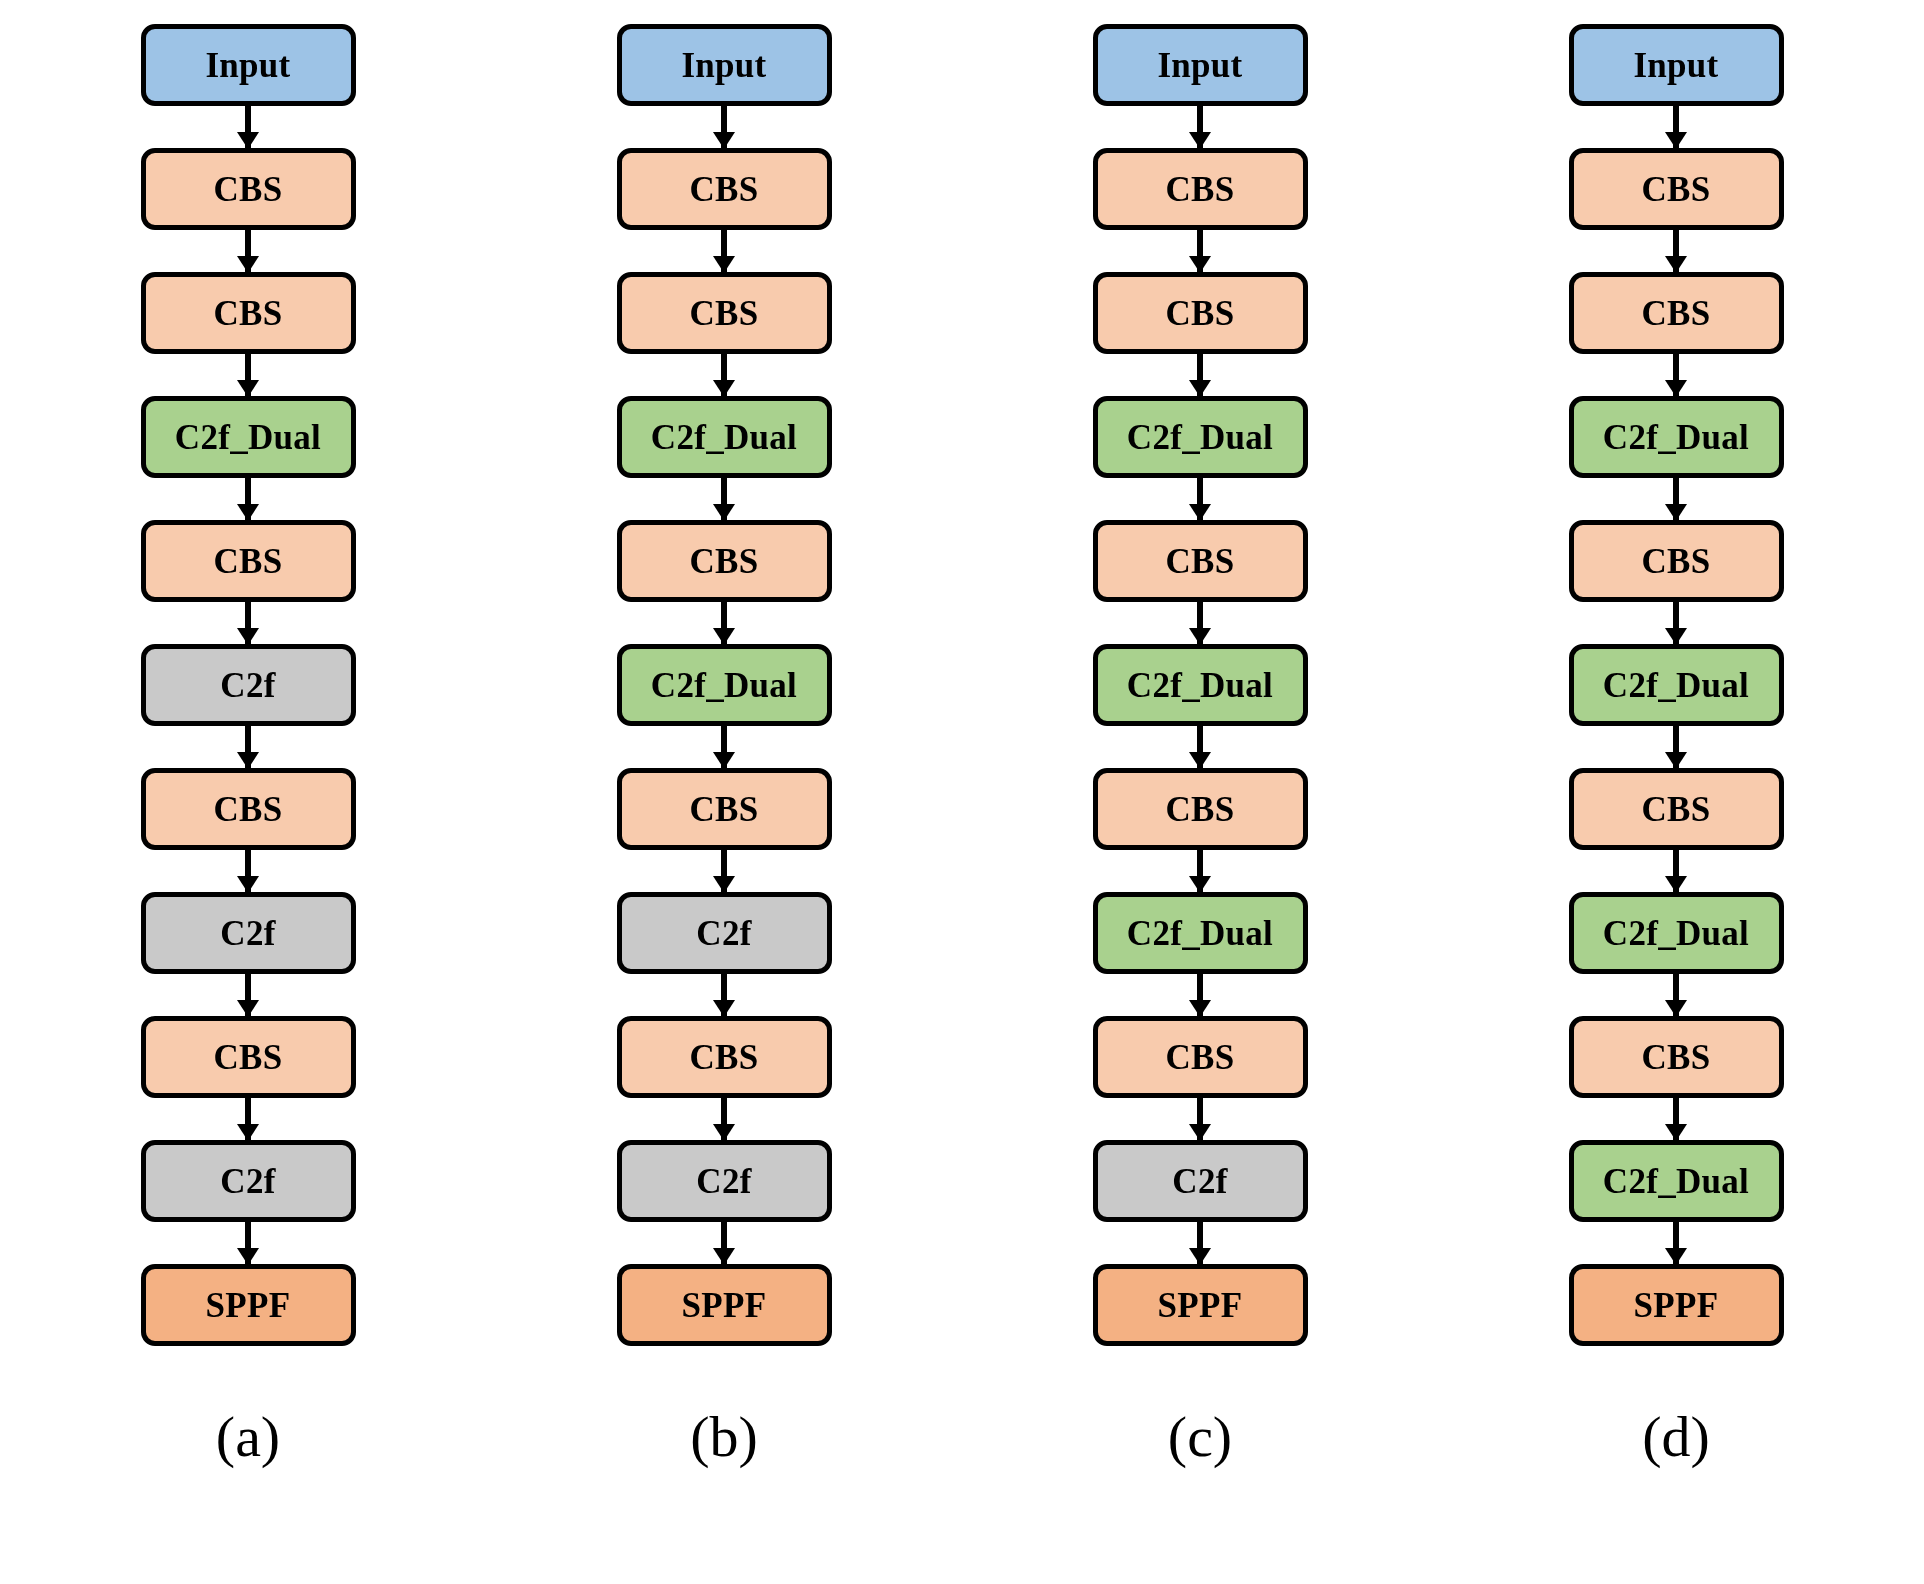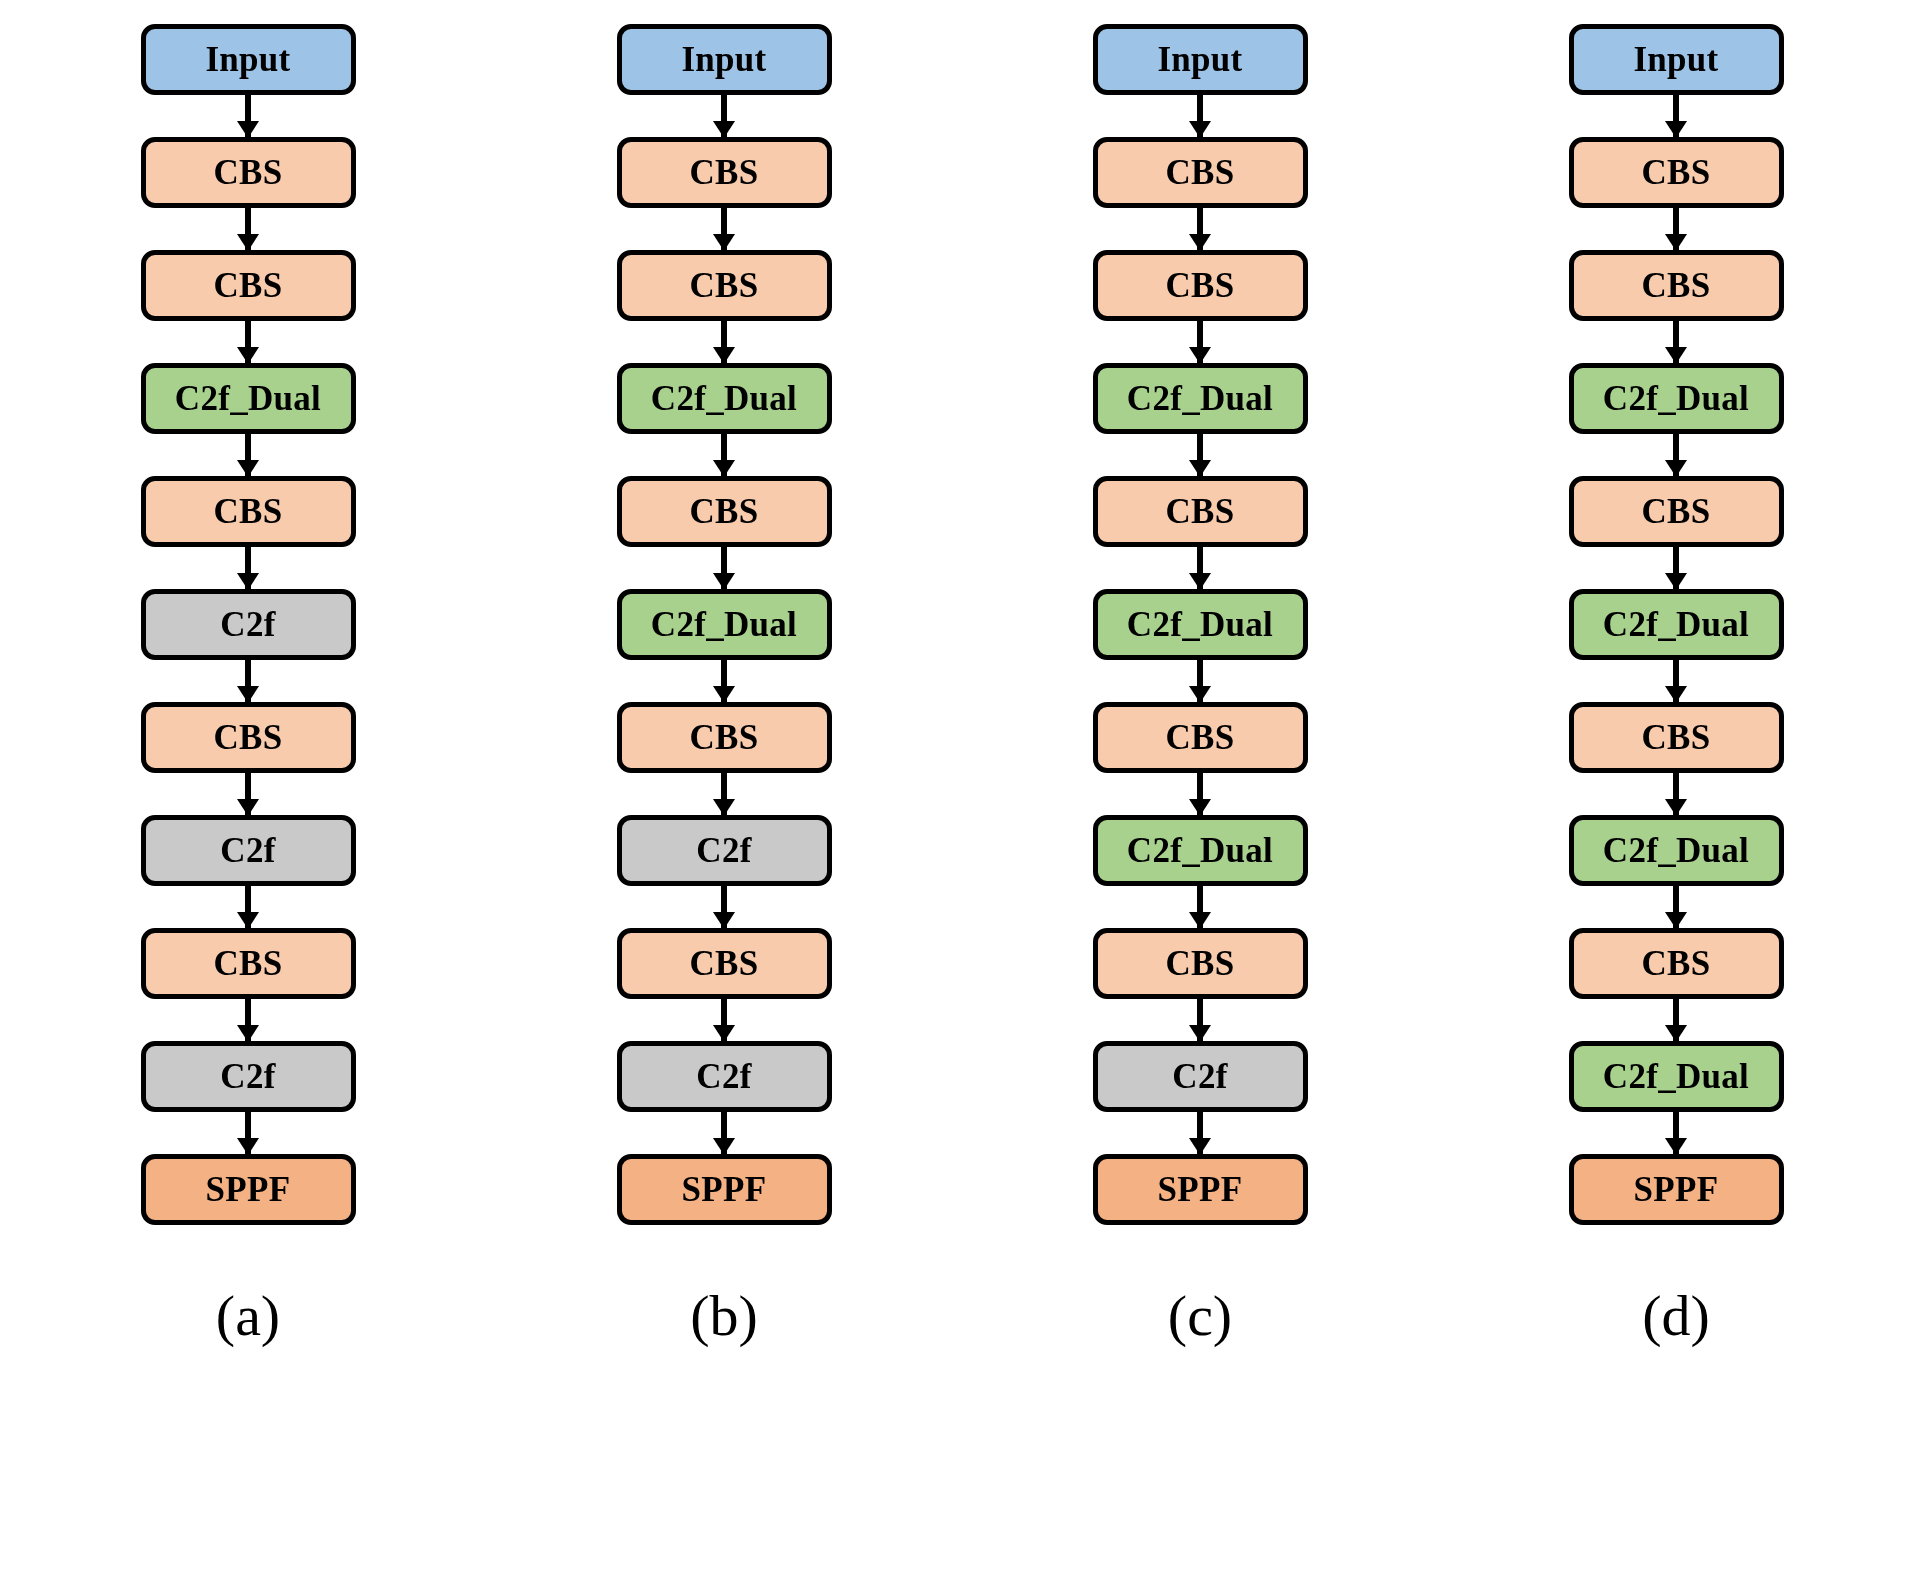--- a/index.html
+++ b/index.html
@@ -30,21 +30,21 @@
     align-items: center;
   }
   .pipeline {
     display: flex;
     flex-direction: column;
     align-items: center;
     width: 100%;
   }
   .node {
     width: 215px;
-    height: 71px;
+    height: 82px;
     border: 5px solid #000000;
     border-radius: 14px;
     display: flex;
     align-items: center;
     justify-content: center;
     box-sizing: border-box;
     font-size: 35px;
     font-weight: bold;
     color: #000000;
     letter-spacing: 0.3px;

